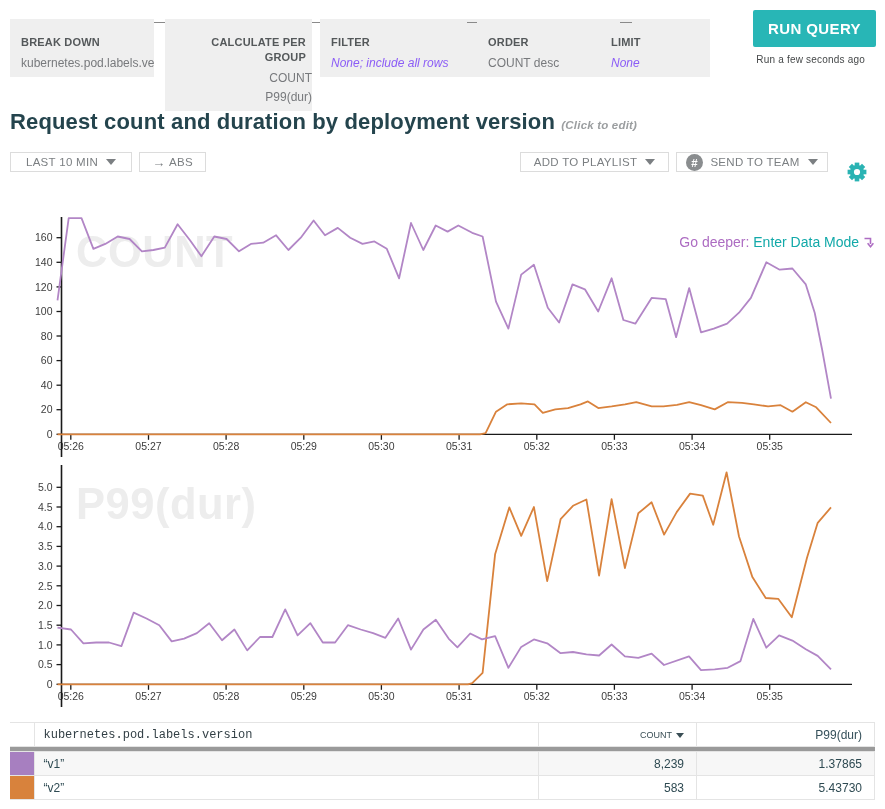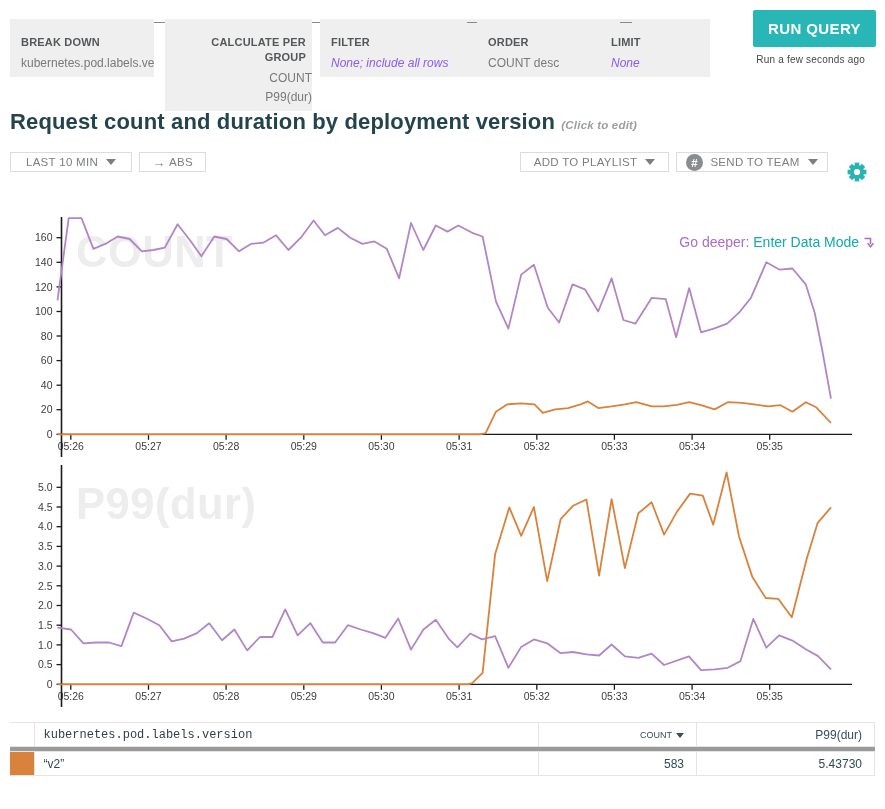--- a/index.html
+++ b/index.html
@@ -191,19 +191,25 @@
 <tbody>
       <tr>
         <td class="sw" style="background:#fff"></td>
         <td class="hname">kubernetes.pod.labels.version</td>
         <td class="num hcount" style="width:158px">COUNT<span class="tribl"></span></td>
         <td class="num hp99" style="width:178px">P99(dur)</td>
       </tr>
 <tr class="bar">
         <td colspan="4"></td>
       </tr>
+<tr class="r1">
+        <td class="sw"></td>
+        <td>“v1”</td>
+        <td class="num">8,239</td>
+        <td class="num">1.37865</td>
+      </tr>
 <tr class="r2">
         <td class="sw"></td>
         <td>“v2”</td>
         <td class="num">583</td>
         <td class="num">5.43730</td>
       </tr>
 </tbody>
   </table>
 </body></html>

